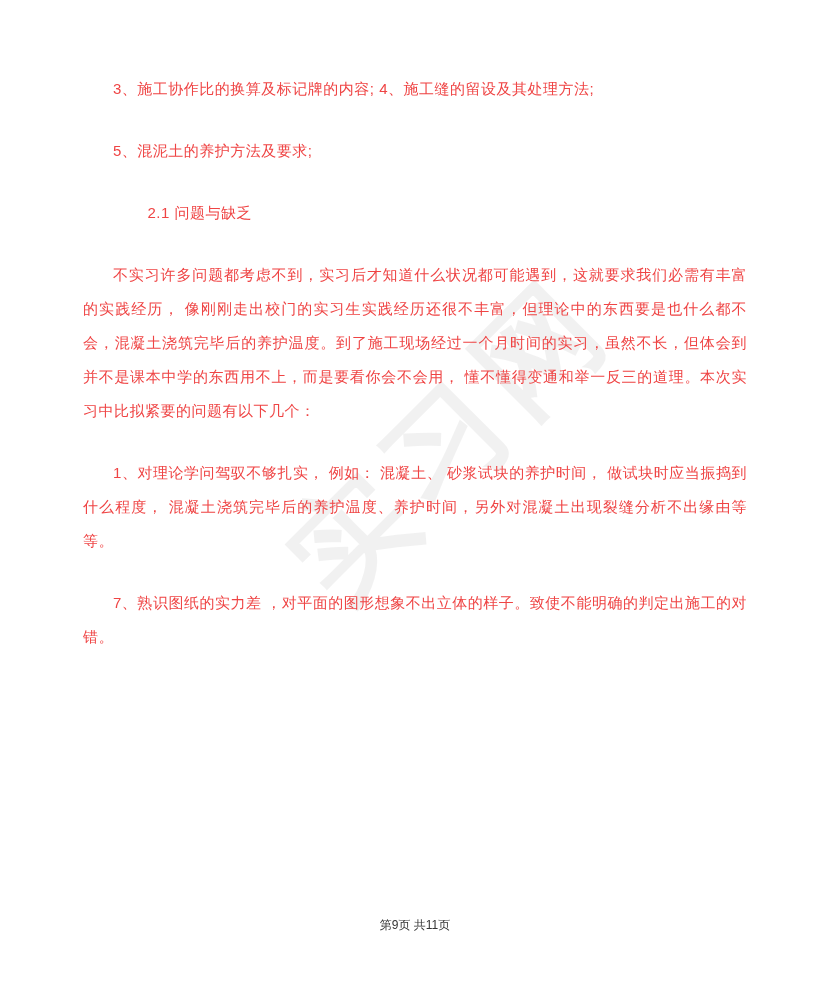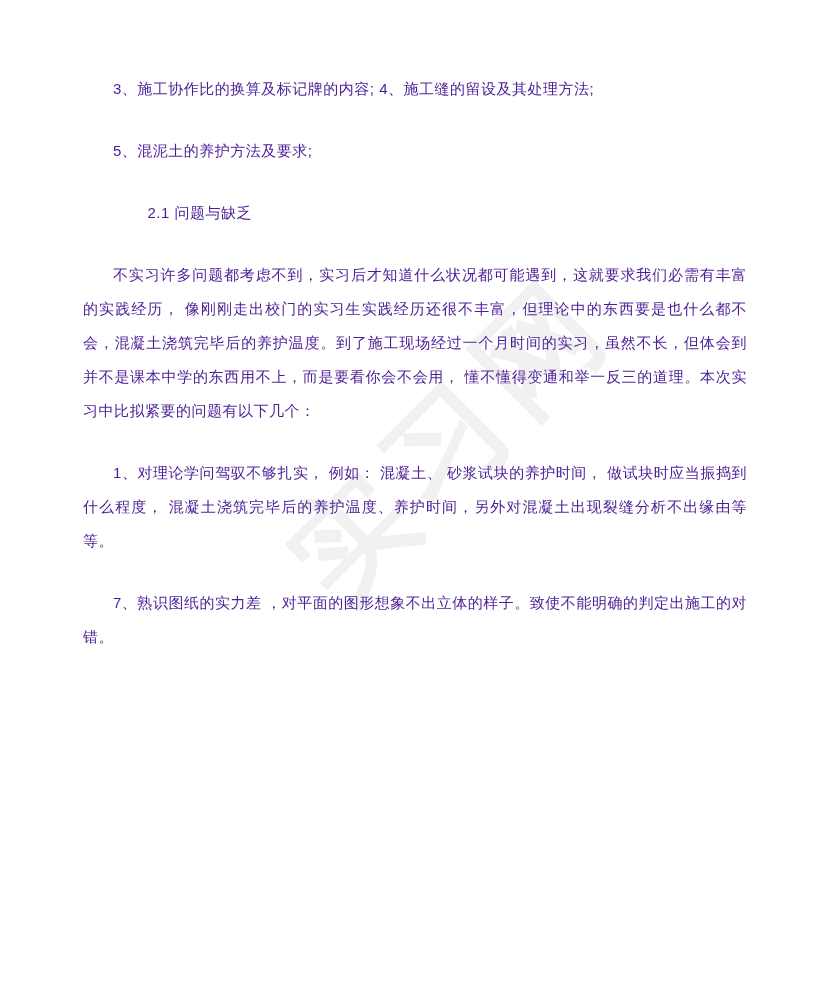--- a/index.html
+++ b/index.html
@@ -18,21 +18,21 @@
   }
   .content {
     position: relative;
     z-index: 2;
     padding: 72px 83px 0 83px;
   }
   .content p {
     font-size: 15px;
     line-height: 34px;
     margin: 0 0 28px 0;
-    color: #4c1d95;
+    color: #ef4444;
     letter-spacing: 0.5px;
   }
   .indent-2 { text-indent: 2em; }
   .indent-4 { text-indent: 4.3em; }
   .justify  { text-align: justify; }
   .watermark {
     position: absolute;
     z-index: 1;
     top: 230px;
     left: 240px;
@@ -78,14 +78,15 @@
     <p class="indent-4">2.1 问题与缺乏</p>
 
     <p class="indent-2 justify">不实习许多问题都考虑不到，实习后才知道什么状况都可能遇到，这就要求我们必需有丰富的实践经历， 像刚刚走出校门的实习生实践经历还很不丰富，但理论中的东西要是也什么都不会，混凝土浇筑完毕后的养护温度。到了施工现场经过一个月时间的实习，虽然不长，但体会到并不是课本中学的东西用不上，而是要看你会不会用， 懂不懂得变通和举一反三的道理。本次实习中比拟紧要的问题有以下几个：</p>
 
     <p class="indent-2 justify">1、对理论学问驾驭不够扎实， 例如： 混凝土、 砂浆试块的养护时间， 做试块时应当振捣到什么程度， 混凝土浇筑完毕后的养护温度、养护时间，另外对混凝土出现裂缝分析不出缘由等等。</p>
 
     <p class="indent-2 justify">7、熟识图纸的实力差 ，对平面的图形想象不出立体的样子。致使不能明确的判定出施工的对错。</p>
 
   </div>
 
+  <div class="footer">第9页  共11页</div>
 
 </div>
 
 </body></html>

